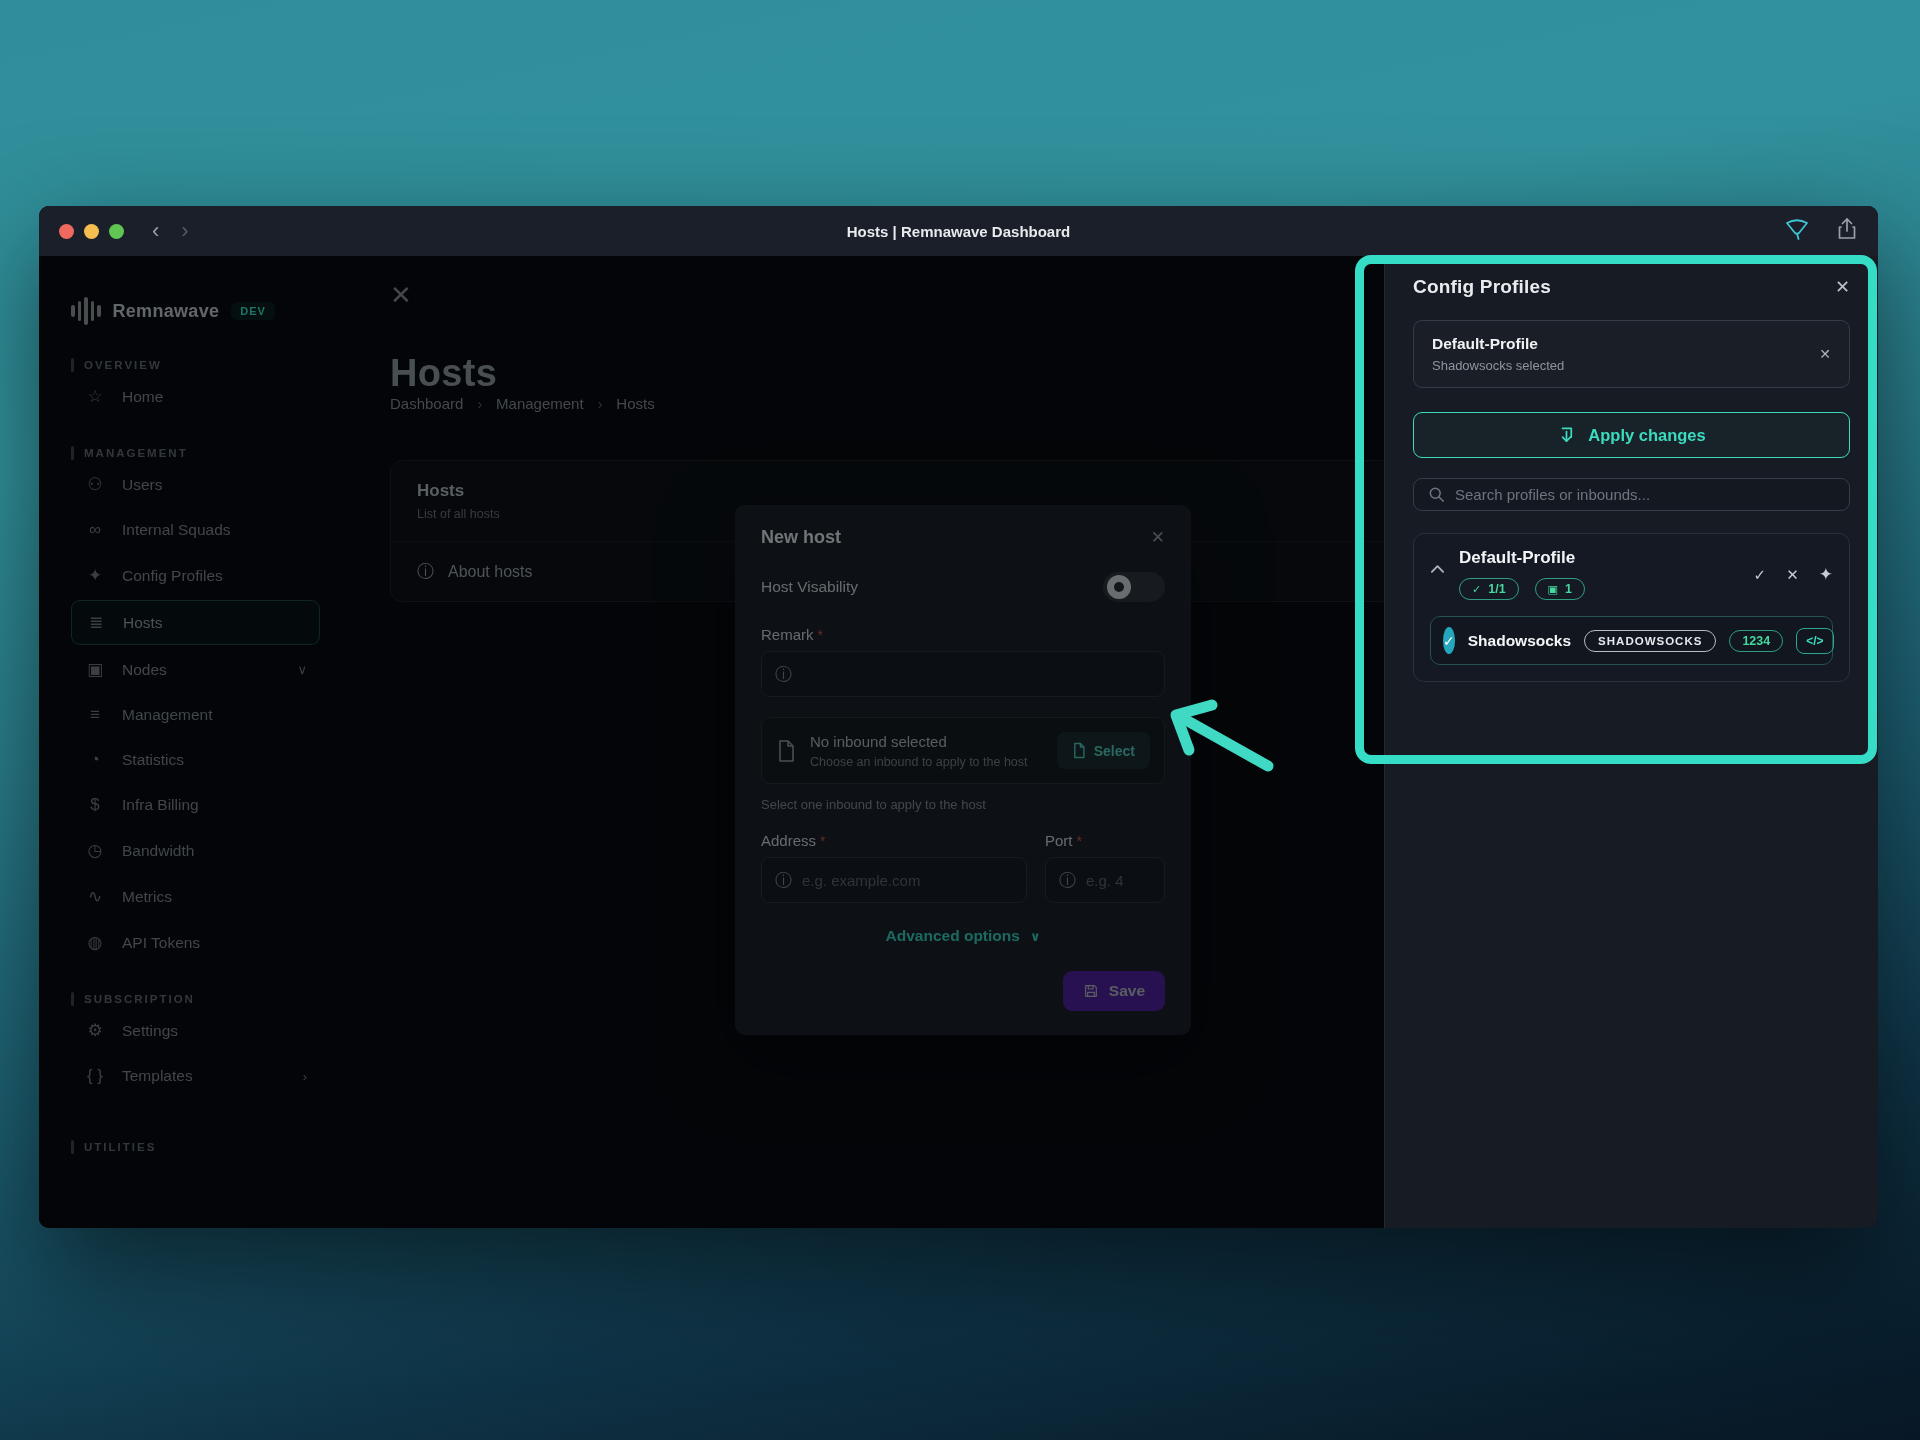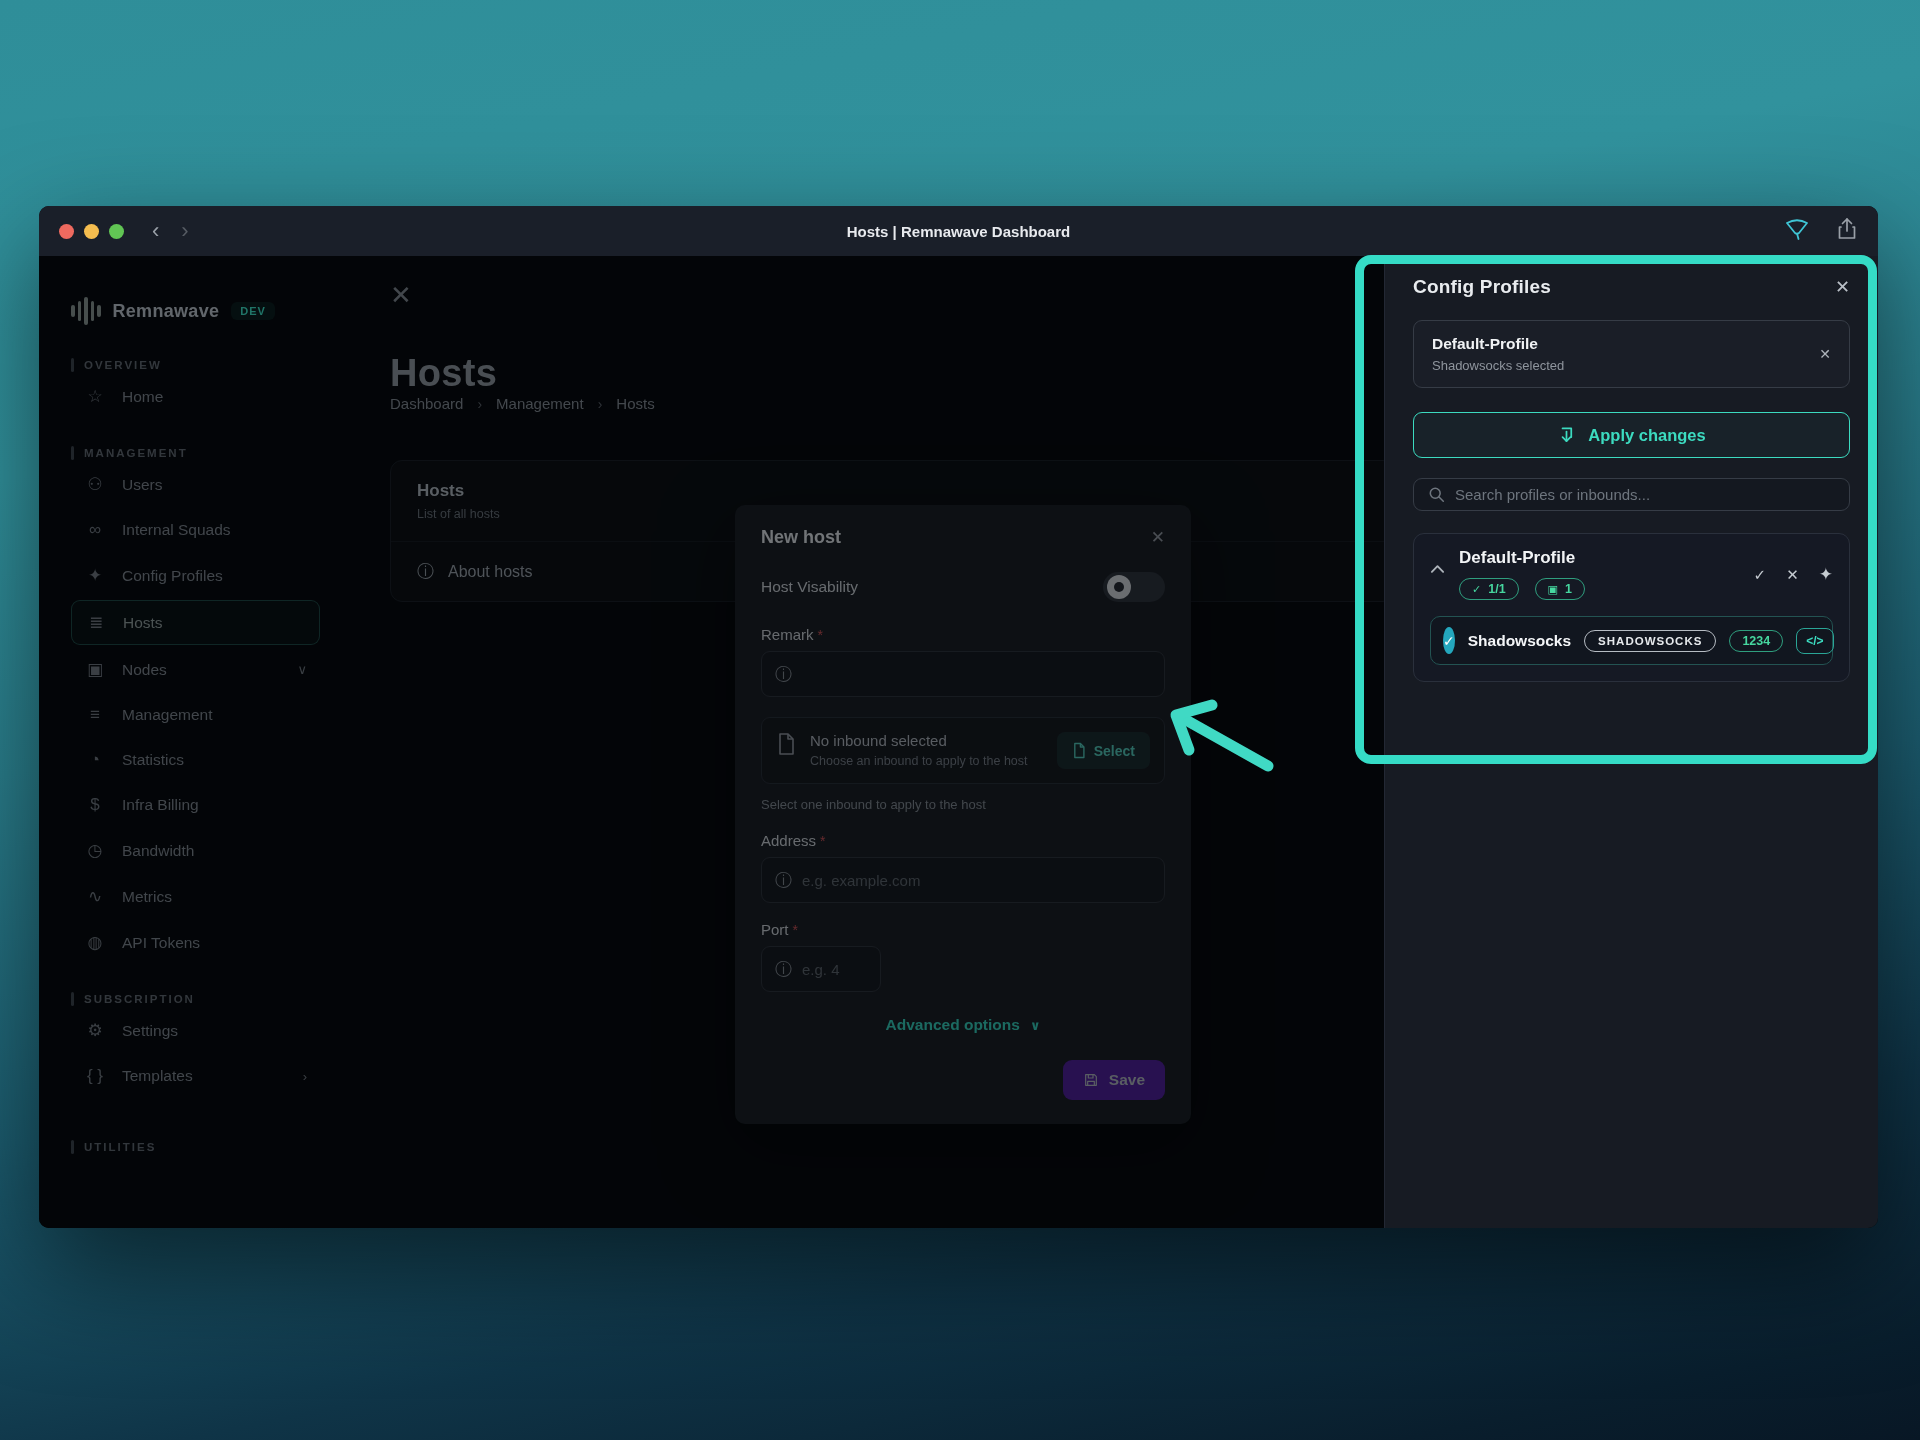--- a/index.html
+++ b/index.html
@@ -66,28 +66,28 @@
   .knob { position:absolute; left:4px; top:3px; width:24px; height:24px; border-radius:50%; background:#c9cdd2; }
   .knob::after { content:""; position:absolute; inset:7px; border-radius:50%; background:#23272e; }
   .m-label { margin-top:24px; font-size:15px; color:#c3c8cd; display:block; }
   .req { color:#c24d51; margin-left:4px; font-size:14px; }
   .inp { margin-top:8px; height:46px; border:1px solid #2b3139; border-radius:9px; background:#15181d;
     display:flex; align-items:center; gap:10px; padding:0 13px; }
   .inp .i-glyph { color:#7c838b; }
   .inp input { flex:1; min-width:0; background:transparent; border:none; outline:none; color:#c3c8cd; font-size:15px; font-family:inherit; }
   .inp input::placeholder { color:#596068; }
   .inbound-box { margin-top:20px; border:1px solid #262c34; border-radius:9px; background:#14171c;
-    display:flex; align-items:flex-start; gap:14px; padding:14px 14px; }
+    display:flex; align-items:center; gap:14px; padding:14px 14px; }
   .ib-texts { flex:1; }
   .ib-title { font-size:15px; color:#a7adb4; }
   .ib-sub { margin-top:5px; font-size:12.5px; color:#717880; }
   .select-btn { display:flex; align-items:center; gap:8px; background:rgba(47,135,125,.16); color:#4fc2b2;
     font-weight:700; font-size:14px; border:none; border-radius:8px; padding:10px 15px; font-family:inherit; }
   .m-helper { margin-top:13px; font-size:13px; color:#7d848c; }
-  .addr-row { margin-top:20px; display:flex; gap:18px;flex-direction:column; }
+  .addr-row { margin-top:20px; display:flex; gap:18px; }
   .f-addr { flex:1; } .f-port { width:120px; }
   .adv { margin-top:24px; display:flex; justify-content:center; align-items:center; gap:10px;
     color:#33c7b4; font-weight:700; font-size:15.5px; }
   .adv .chev { font-size:13px; }
   .m-foot { margin-top:26px; display:flex; justify-content:flex-end; }
   .save-btn { display:flex; align-items:center; gap:10px; background:#4c1d95; color:#aab0b7;
     font-size:15.5px; font-weight:600; border:none; border-radius:9px; padding:11px 20px; font-family:inherit; }
 
   
   .panel { width:494px; height:100%; background:#171b23; border-left:1px solid #232834; padding:20px 28px; position:relative; z-index:15; }

